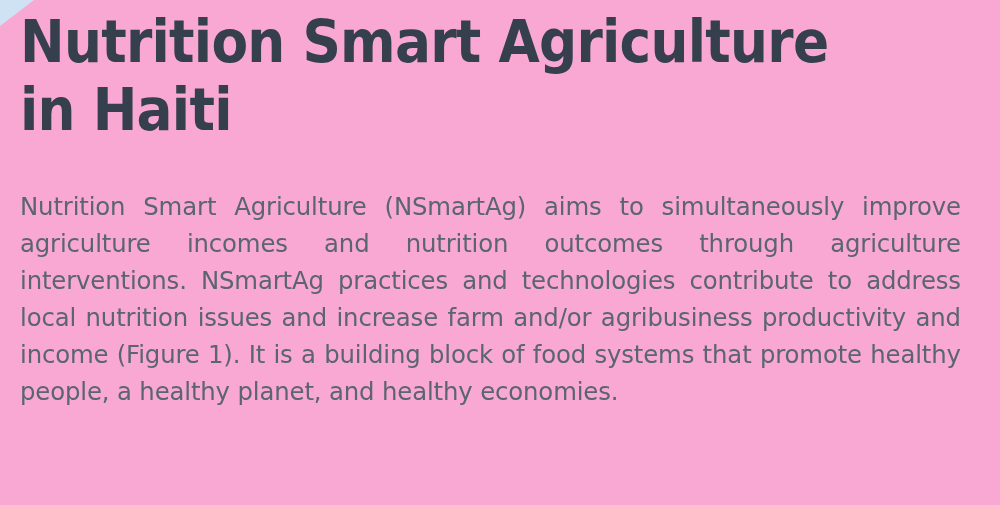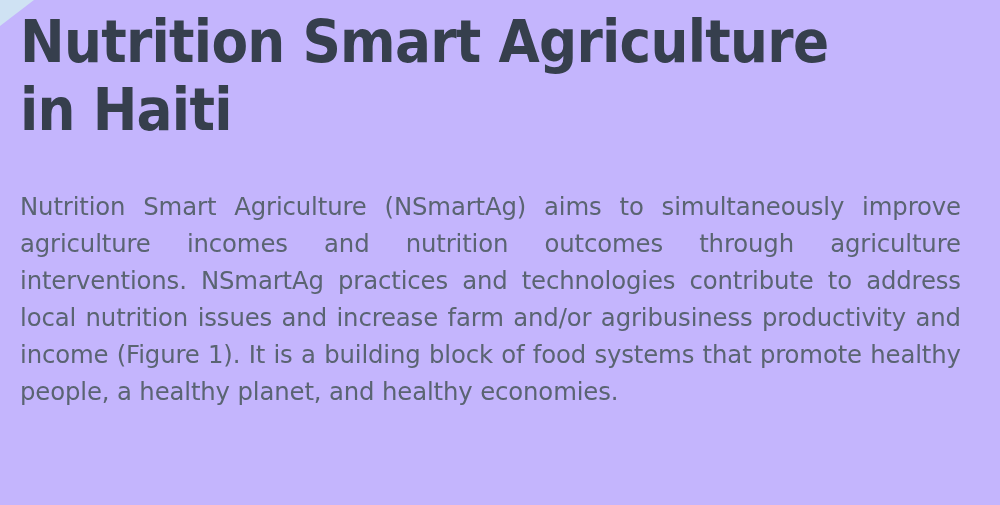--- a/index.html
+++ b/index.html
@@ -9,21 +9,21 @@
     background: #ffffff;
   }
   body {
     font-family: "DejaVu Sans", sans-serif;
   }
 
   .page {
     position: relative;
     width: 1000px;
     height: 505px;
-    background: #c4b5fd;
+    background: #f9a8d4;
     overflow: hidden;
     box-sizing: border-box;
   }
 
   
   .corner-wedge {
     position: absolute;
     top: 0;
     left: 0;
     width: 34px;

